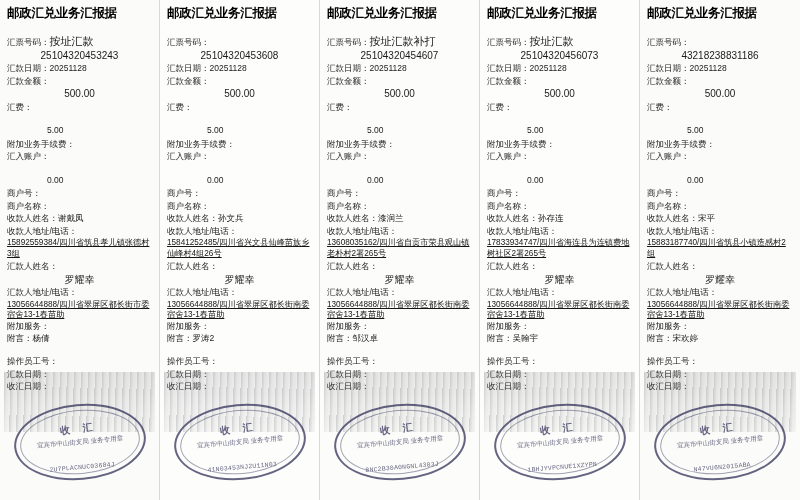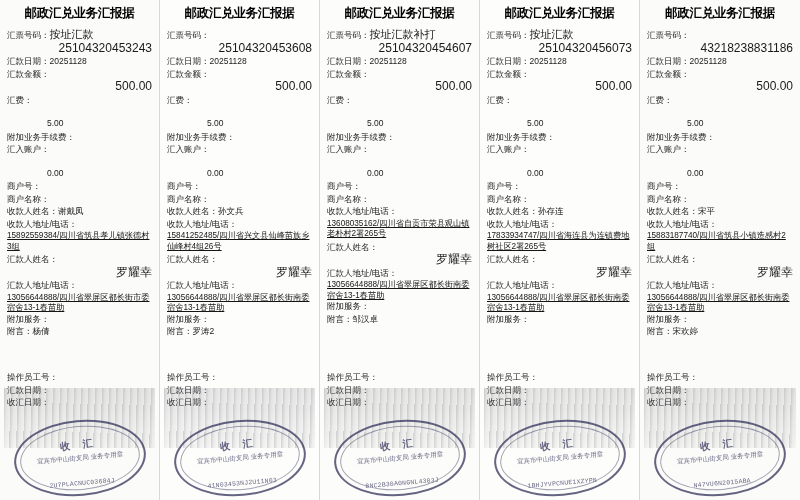--- a/index.html
+++ b/index.html
@@ -32,37 +32,36 @@
   .r1{background:#fdfdfc;}
   .r2{background:#fcfcfa;}
   .r3{background:#fdfdfb;}
   .r4{background:#fbfbf9;}
 
   .title{
     font-size:12.5px;
     font-weight:bold;
     letter-spacing:-0.3px;
     line-height:15px;
-    margin:0 0 8px 0;
+    margin:0 0 15px 0;
     white-space:nowrap;
     color:#000;
-    text-align:center;
   }
   .row{
     font-size:8.5px;
     line-height:11.5px;
     margin-bottom:1px;
     white-space:nowrap;
     color:#1a1a1a;
   }
   .val-line{
-    font-size:12px;
+    font-size:10px;
     line-height:11.5px;
     margin:0 0 2px 0;
-    text-align:right;
+    text-align:center;
     color:#1a1a1a;
   }
   .val-ind{
     font-size:8.5px;
     line-height:11.5px;
     margin:12px 0 2px 0;
     padding-left:40px;
     color:#1a1a1a;
   }
   .hand{
@@ -75,21 +74,21 @@
     line-height:10.5px;
     word-break:break-all;
     color:#151515;
     text-decoration:underline;
   }
   .sep{height:2px;}
 
   
   .bottom{
     position:absolute;
-    left:0;right:0;bottom:0;
+    left:0;right:0;bottom:16px;
     height:128px;
     overflow:hidden;
   }
   .bottom-lines{
     position:absolute;
     left:7px;right:7px;top:0;
   }
   .smudge{
     position:absolute;
     left:4px;right:4px;top:16px;height:60px;
@@ -298,20 +297,23 @@
     <div class="row">附加业务手续费：</div>
 
     <div class="row">
       <span>汇入账户：</span>
     </div>
     <div class="val-ind">0.00</div>
 
     <div class="row">商户号：</div>
     <div class="row">商户名称：</div>
 
+    <div class="row">
+      <span>收款人姓名：</span><span>漆润兰</span>
+    </div>
     <div class="row">收款人地址/电话：</div>
     <div class="wrap2">13608035162/四川省自贡市荣县观山镇老朴村2署265号</div>
 
     <div class="sep"></div>
     <div class="row">汇款人姓名：</div>
     <div class="val-line">罗耀幸</div>
     <div class="row">汇款人地址/电话：</div>
     <div class="wrap2">13056644888/四川省翠屏区都长街南委宿舍13-1春苗助</div>
 
     <div class="row">附加服务：</div>
@@ -369,20 +371,23 @@
     <div class="row">收款人地址/电话：</div>
     <div class="wrap2">17833934747/四川省海连县为连镇费地树社区2署265号</div>
 
     <div class="sep"></div>
     <div class="row">汇款人姓名：</div>
     <div class="val-line">罗耀幸</div>
     <div class="row">汇款人地址/电话：</div>
     <div class="wrap2">13056644888/四川省翠屏区都长街南委宿舍13-1春苗助</div>
 
     <div class="row">附加服务：</div>
+    <div class="row">
+      <span>附言：</span><span>吴翰宇</span>
+    </div>
 
     <div class="bottom">
       <div class="bottom-lines">
         <div class="row">操作员工号：</div>
         <div class="row">汇款日期：</div>
         <div class="row">收汇日期：</div>
       </div>
       <div class="smudge"></div>
       <div class="stamp">
         <div class="stamp-center">收 汇</div>

